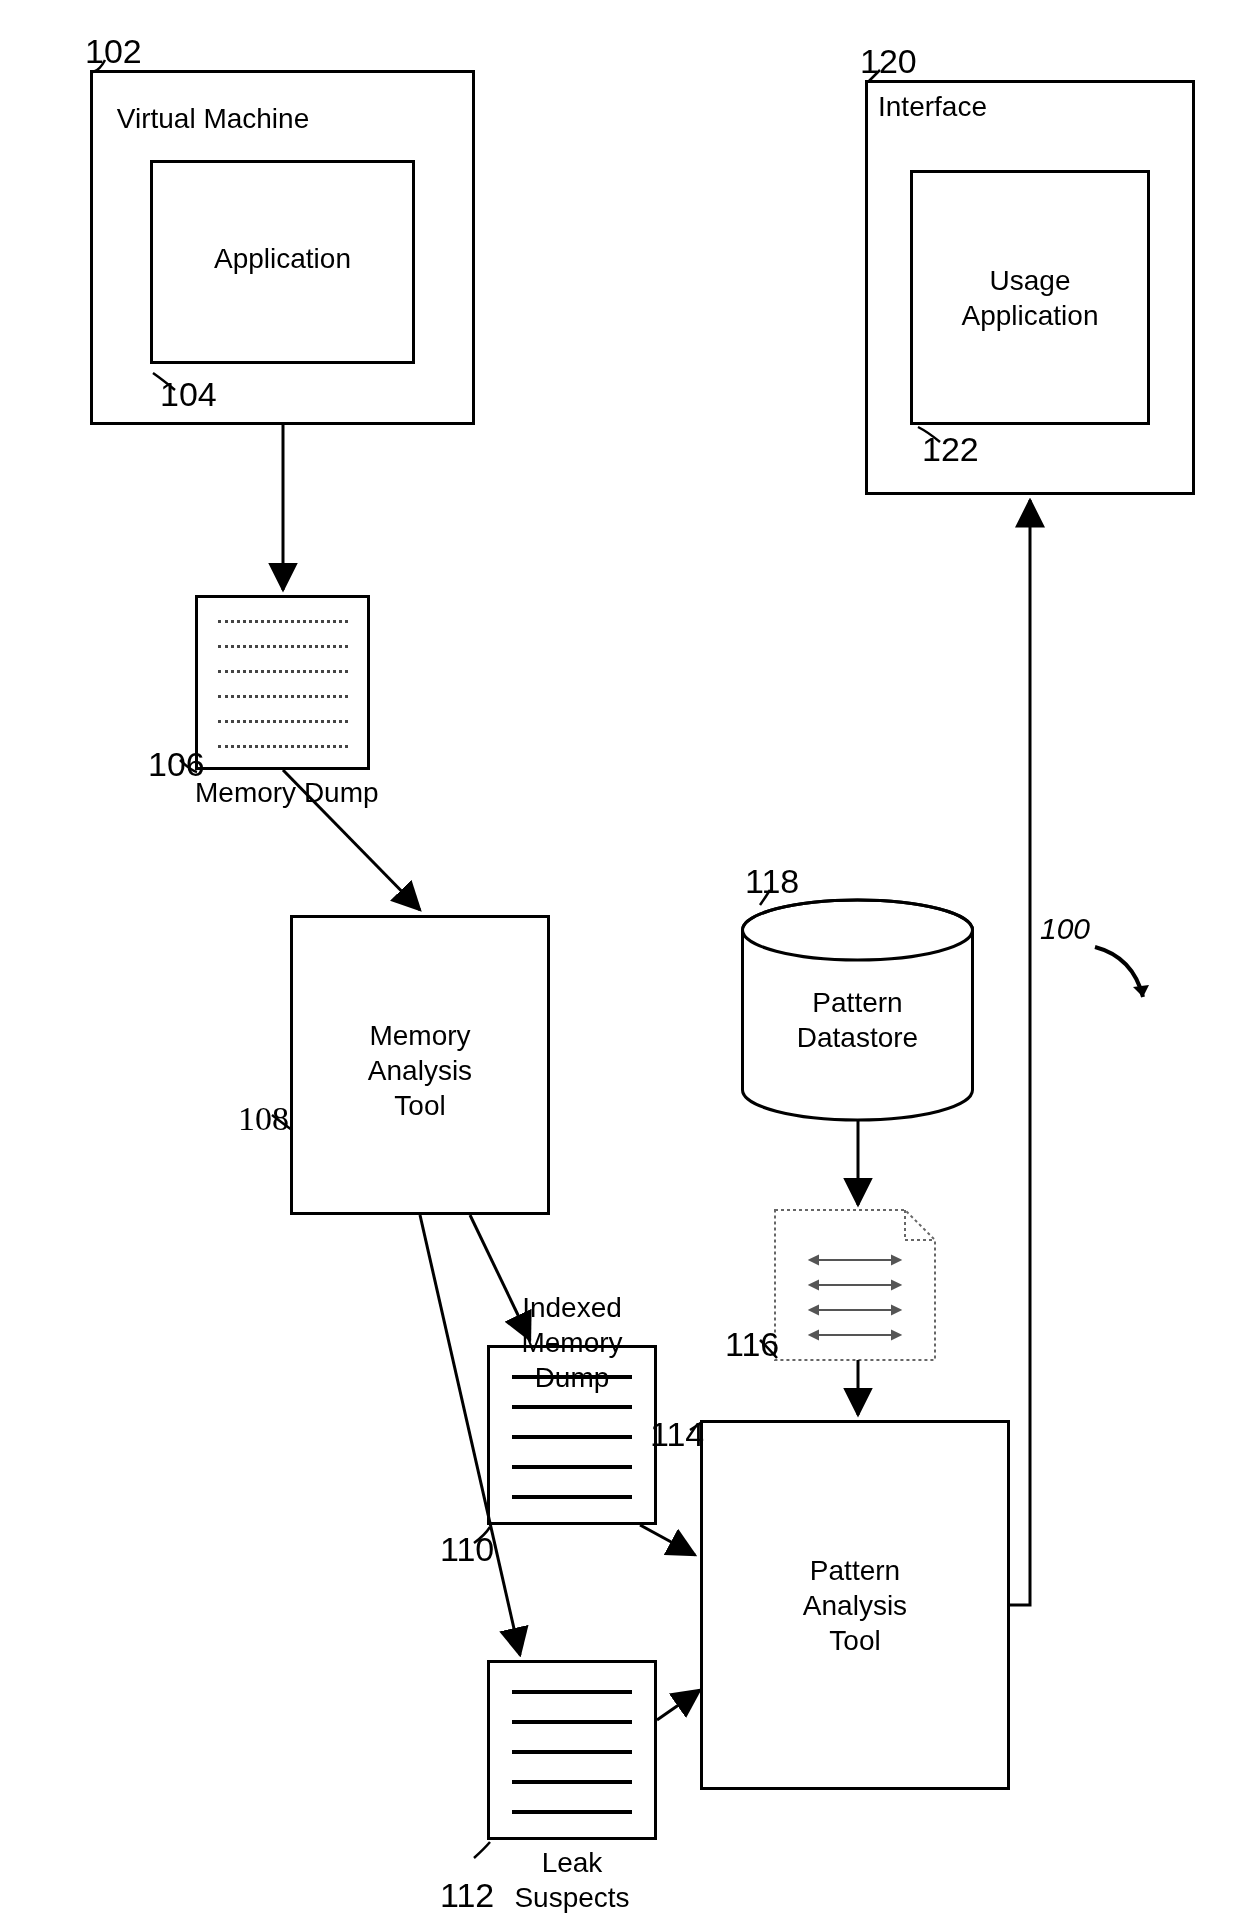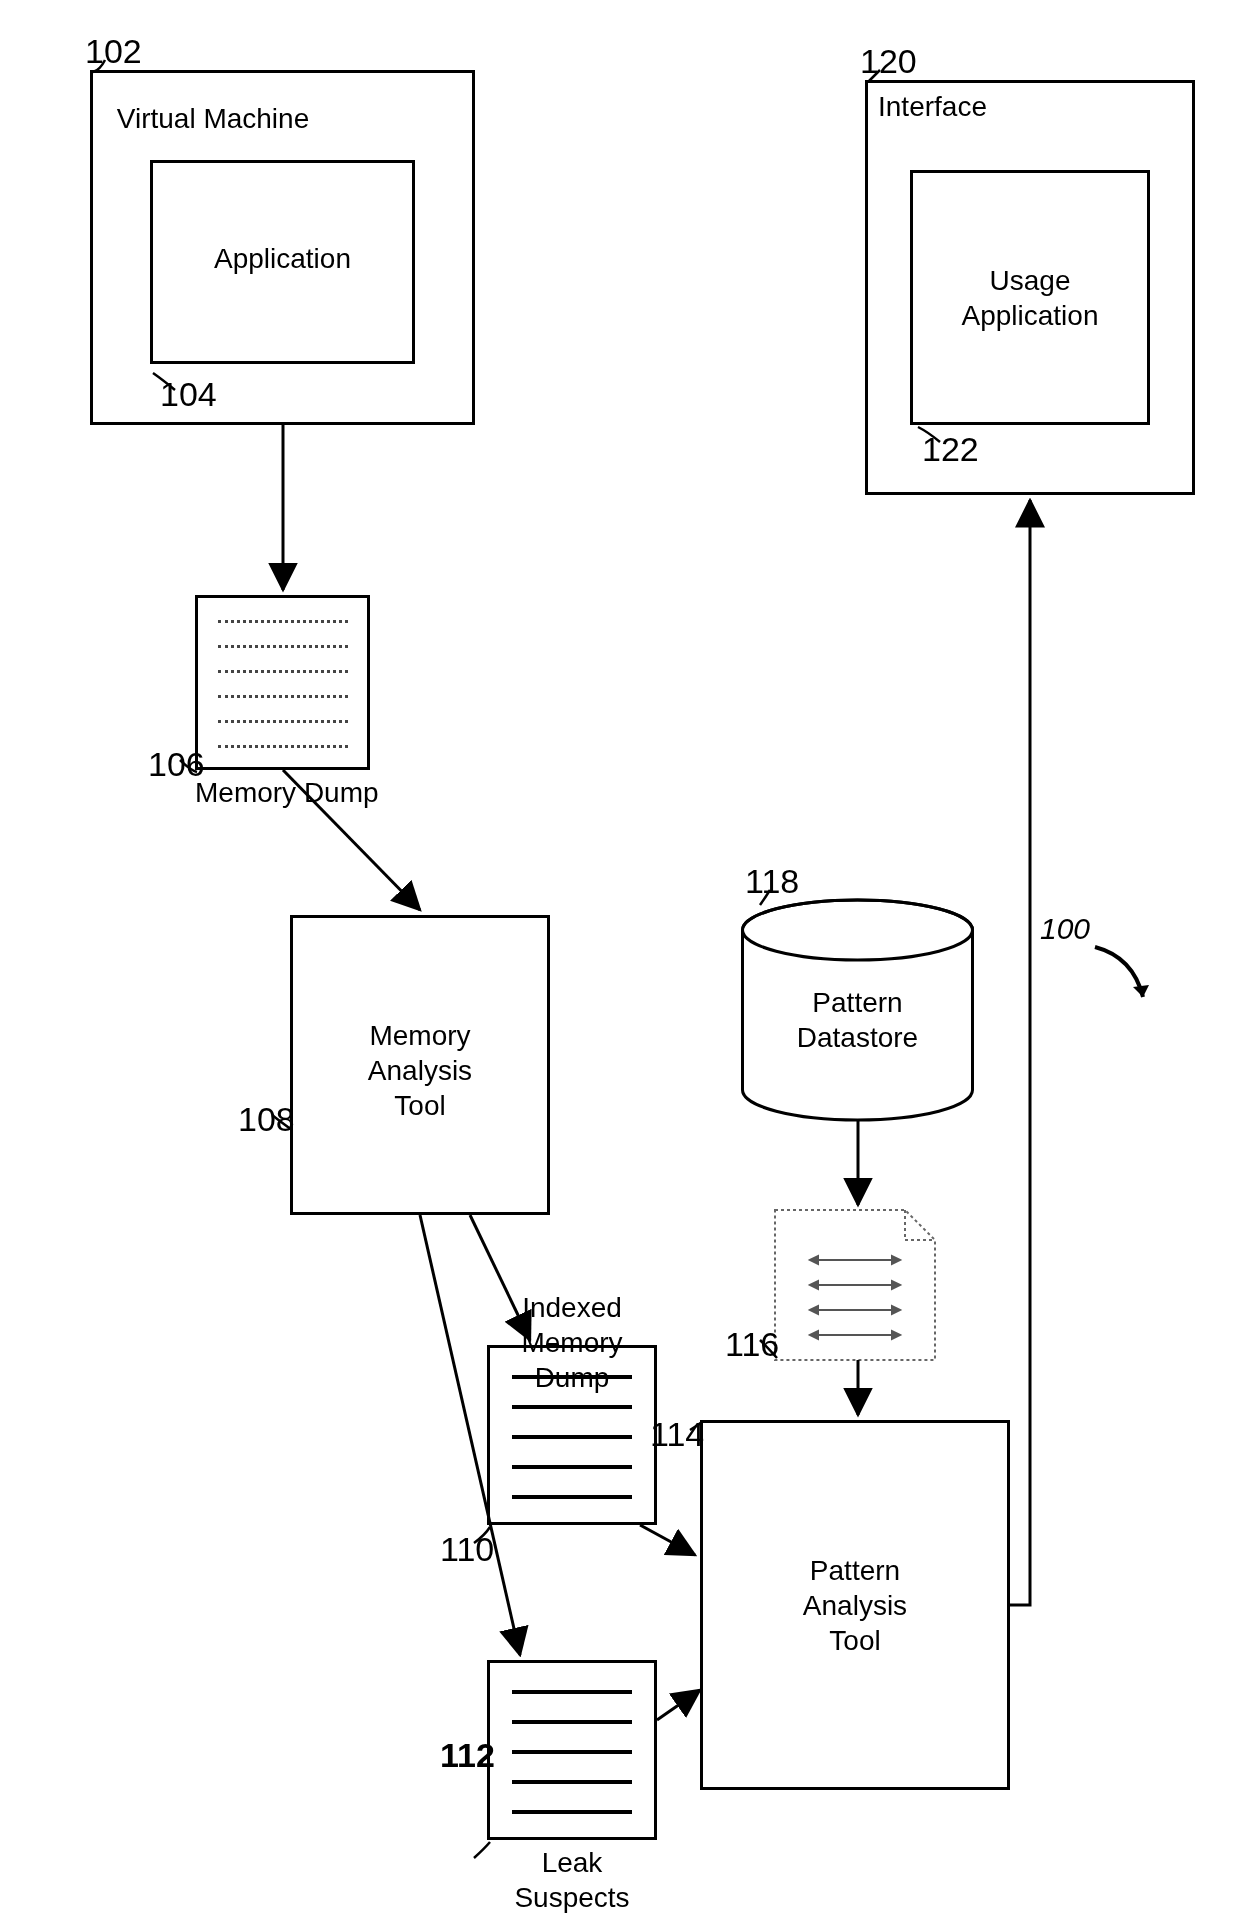--- a/index.html
+++ b/index.html
@@ -147,23 +147,23 @@
 
 <svg class="abs" style="left:1075px; top:935px; width:90px; height:90px;" viewBox="0 0 90 90">
   <path d="M 20 12 Q 58 22 68 62" fill="none" stroke="#000" stroke-width="4"></path>
   <polygon points="68,62 58,52 74,50" fill="#000"></polygon>
 </svg>
 <div class="abs label" style="left:1030px; top:910px; width:70px; font-size:30px;font-style:italic;">100</div>
 
 <div class="abs small-label" style="left:85px; top:32px;">102</div>
 <div class="abs small-label" style="left:160px; top:375px;">104</div>
 <div class="abs small-label" style="left:148px; top:745px;">106</div>
-<div class="abs small-label" style="left:238px; top:1100px;">108</div>
+<div class="abs small-label" style="left:238px; top:1100px;font-family:Liberation Serif, serif;">108</div>
 <div class="abs small-label" style="left:440px; top:1530px;">110</div>
-<div class="abs small-label" style="left:440px; top:1736px;font-weight:bold;">112</div>
+<div class="abs small-label" style="left:440px; top:1876px;">112</div>
 <div class="abs small-label" style="left:650px; top:1415px;">114</div>
 <div class="abs small-label" style="left:725px; top:1325px;">116</div>
 <div class="abs small-label" style="left:745px; top:862px;">118</div>
 <div class="abs small-label" style="left:860px; top:42px;">120</div>
 <div class="abs small-label" style="left:922px; top:430px;">122</div>
 
 <svg class="connectors" viewBox="0 0 1240 1932">
   <defs>
     <marker id="ah" viewBox="0 0 12 12" refX="11" refY="6" markerWidth="10" markerHeight="10" orient="auto">
       <path d="M0,0 L12,6 L0,12 z" fill="#000"></path>

